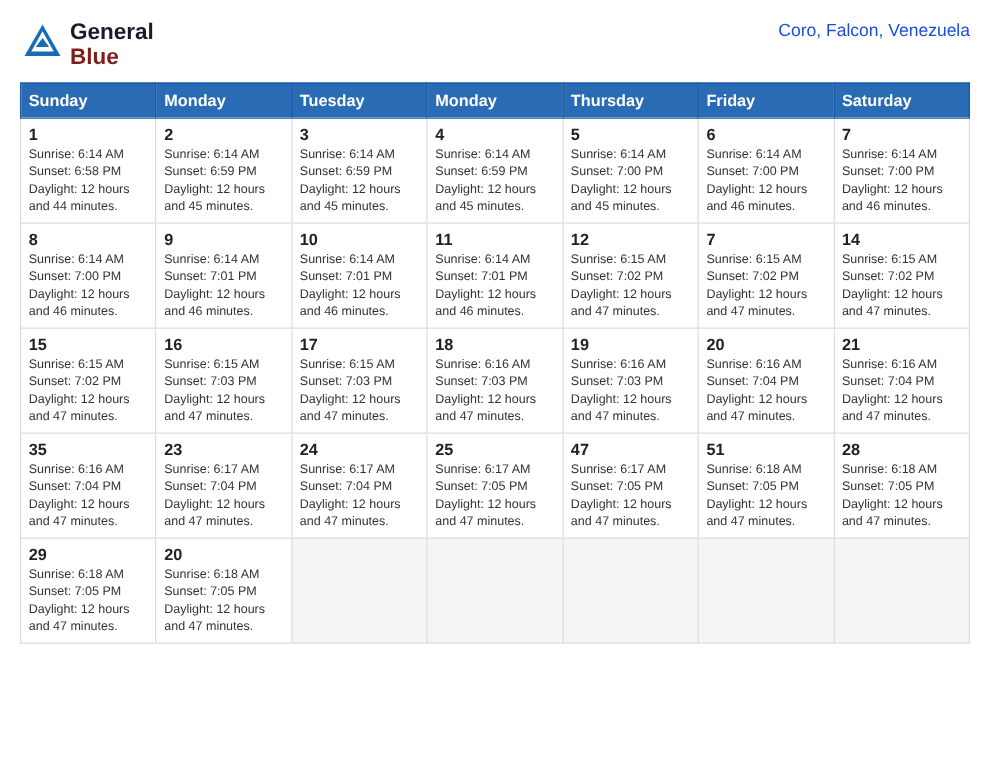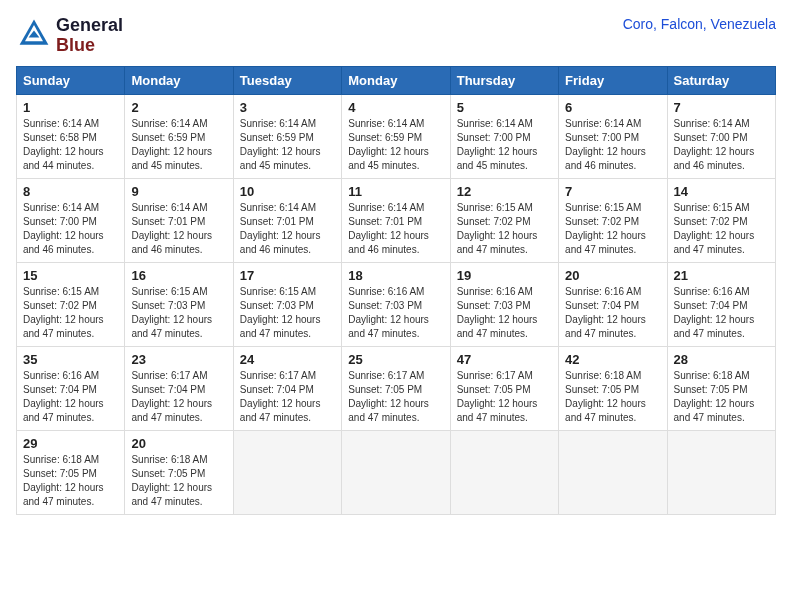--- a/index.html
+++ b/index.html
@@ -233,21 +233,21 @@
         </td>
         <td>
           <span class="day-number">25</span>
           <div class="day-info">Sunrise: 6:17 AM<br>Sunset: 7:05 PM<br>Daylight: 12 hours and 47 minutes.</div>
         </td>
         <td>
           <span class="day-number">47</span>
           <div class="day-info">Sunrise: 6:17 AM<br>Sunset: 7:05 PM<br>Daylight: 12 hours and 47 minutes.</div>
         </td>
         <td>
-          <span class="day-number">42</span>
+          <span class="day-number">51</span>
           <div class="day-info">Sunrise: 6:18 AM<br>Sunset: 7:05 PM<br>Daylight: 12 hours and 47 minutes.</div>
         </td>
         <td>
           <span class="day-number">28</span>
           <div class="day-info">Sunrise: 6:18 AM<br>Sunset: 7:05 PM<br>Daylight: 12 hours and 47 minutes.</div>
         </td>
       </tr>
       <tr>
         <td>
           <span class="day-number">29</span>

